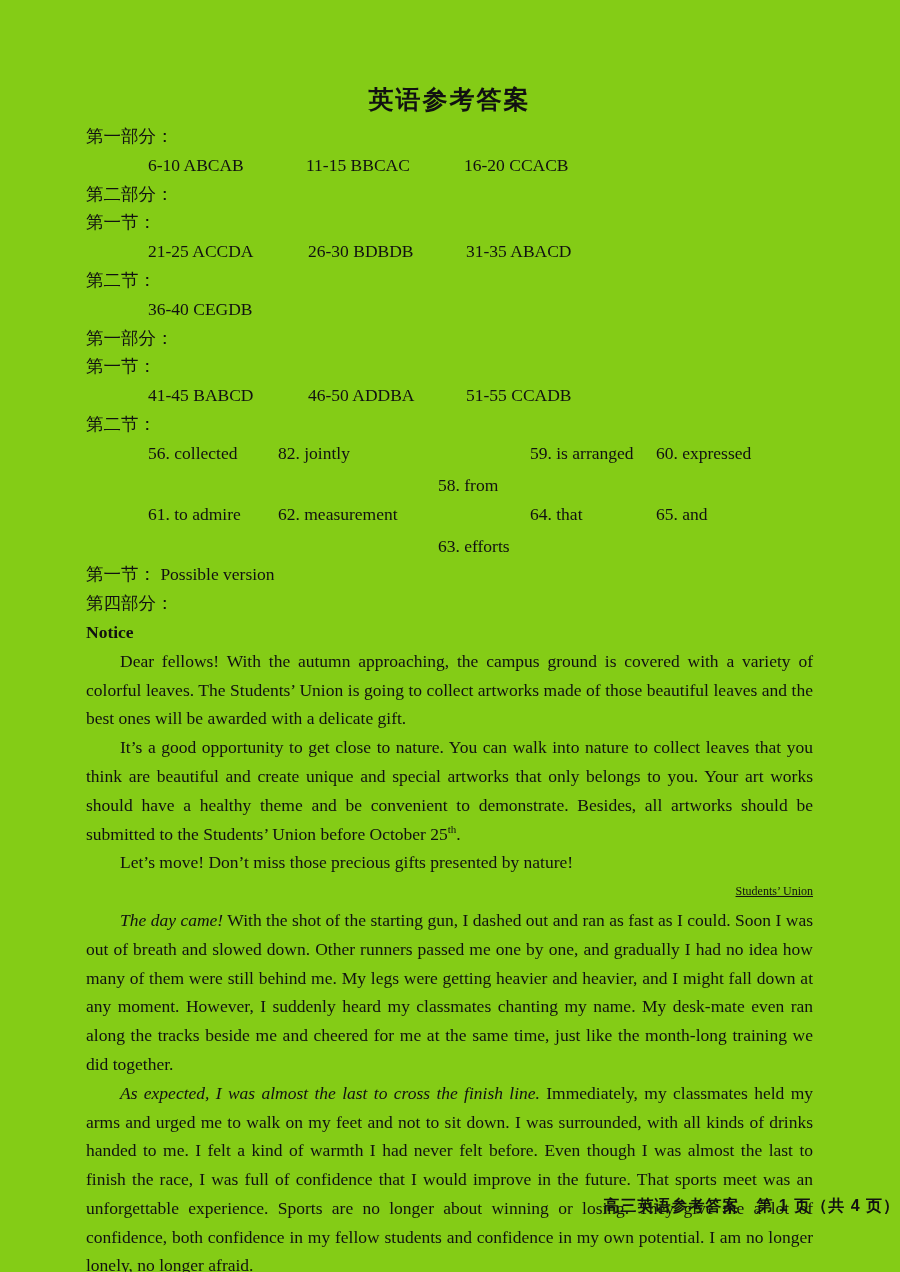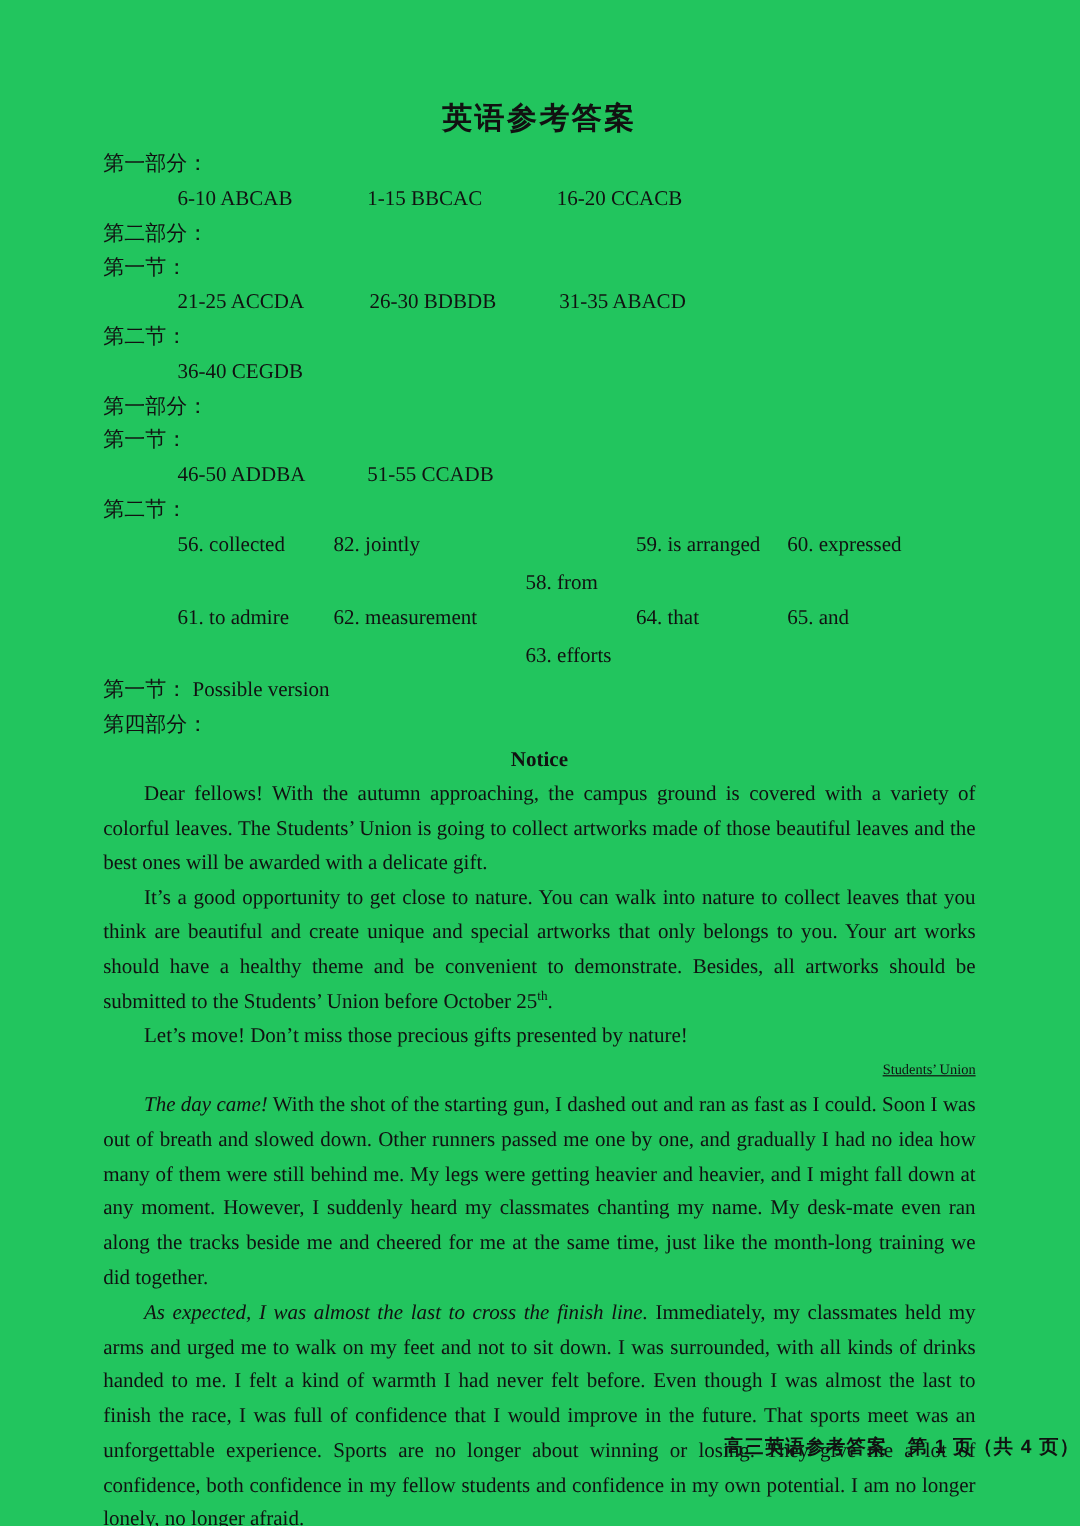--- a/index.html
+++ b/index.html
@@ -2,21 +2,21 @@
 <html><head>
 <meta charset="utf-8">
 <style>
   * { margin: 0; padding: 0; box-sizing: border-box; }
   html, body { background: #e8e8e8; }
   .page {
     position: relative;
     width: 900px;
     height: 1272px;
     margin: 0 auto;
-    background: #22c55e;
+    background: #84cc16;
     color: #111111;
     font-family: "Liberation Serif", "DejaVu Serif", serif;
     overflow: hidden;
   }
   .content {
     padding: 84px 87px 0 86px;
   }
   .doc-title {
     text-align: center;
     font-family: "Liberation Sans", "DejaVu Sans", sans-serif;
@@ -45,21 +45,20 @@
   .answers .wend { display: inline-block; }
   .para {
     font-size: 17.5px;
     line-height: 28.8px;
     text-align: justify;
     text-indent: 34px;
   }
   .essay-title {
     font-size: 17.5px;
     line-height: 28.8px;
-    text-align: center;
     font-weight: 700;
   }
   .sign-line {
     font-size: 12px;
     line-height: 28.8px;
     text-align: right;
     text-decoration: underline;
   }
   .lead {
     font-style: italic;
@@ -81,39 +80,40 @@
 <body>
 
 <div class="page">
   <div class="content">
 
     <div class="doc-title">英语参考答案</div>
 
     <div class="line">第一部分：</div>
     <div class="answers">
       <span class="w158">6-10 ABCAB</span>
-      <span class="w158">1-15 BBCAC</span>
+      <span class="w158">11-15 BBCAC</span>
       <span class="wend">16-20 CCACB</span>
     </div>
 
     <div class="line">第二部分：</div>
     <div class="line">第一节：</div>
     <div class="answers">
       <span class="w160">21-25 ACCDA</span>
       <span class="w158">26-30 BDBDB</span>
       <span class="wend">31-35 ABACD</span>
     </div>
     <div class="line">第二节：</div>
     <div class="answers">
       <span class="wend">36-40 CEGDB</span>
     </div>
 
     <div class="line">第一部分：</div>
     <div class="line">第一节：</div>
     <div class="answers">
+      <span class="w160">41-45 BABCD</span>
       <span class="w158">46-50 ADDBA</span>
       <span class="wend">51-55 CCADB</span>
     </div>
     <div class="line">第二节：</div>
     <div class="answers">
       <span class="w130">56. collected</span>
       <span class="w160">82. jointly</span>
       <span class="w92">58. from</span>
       <span class="w126">59. is arranged</span>
       <span class="wend">60. expressed</span>

